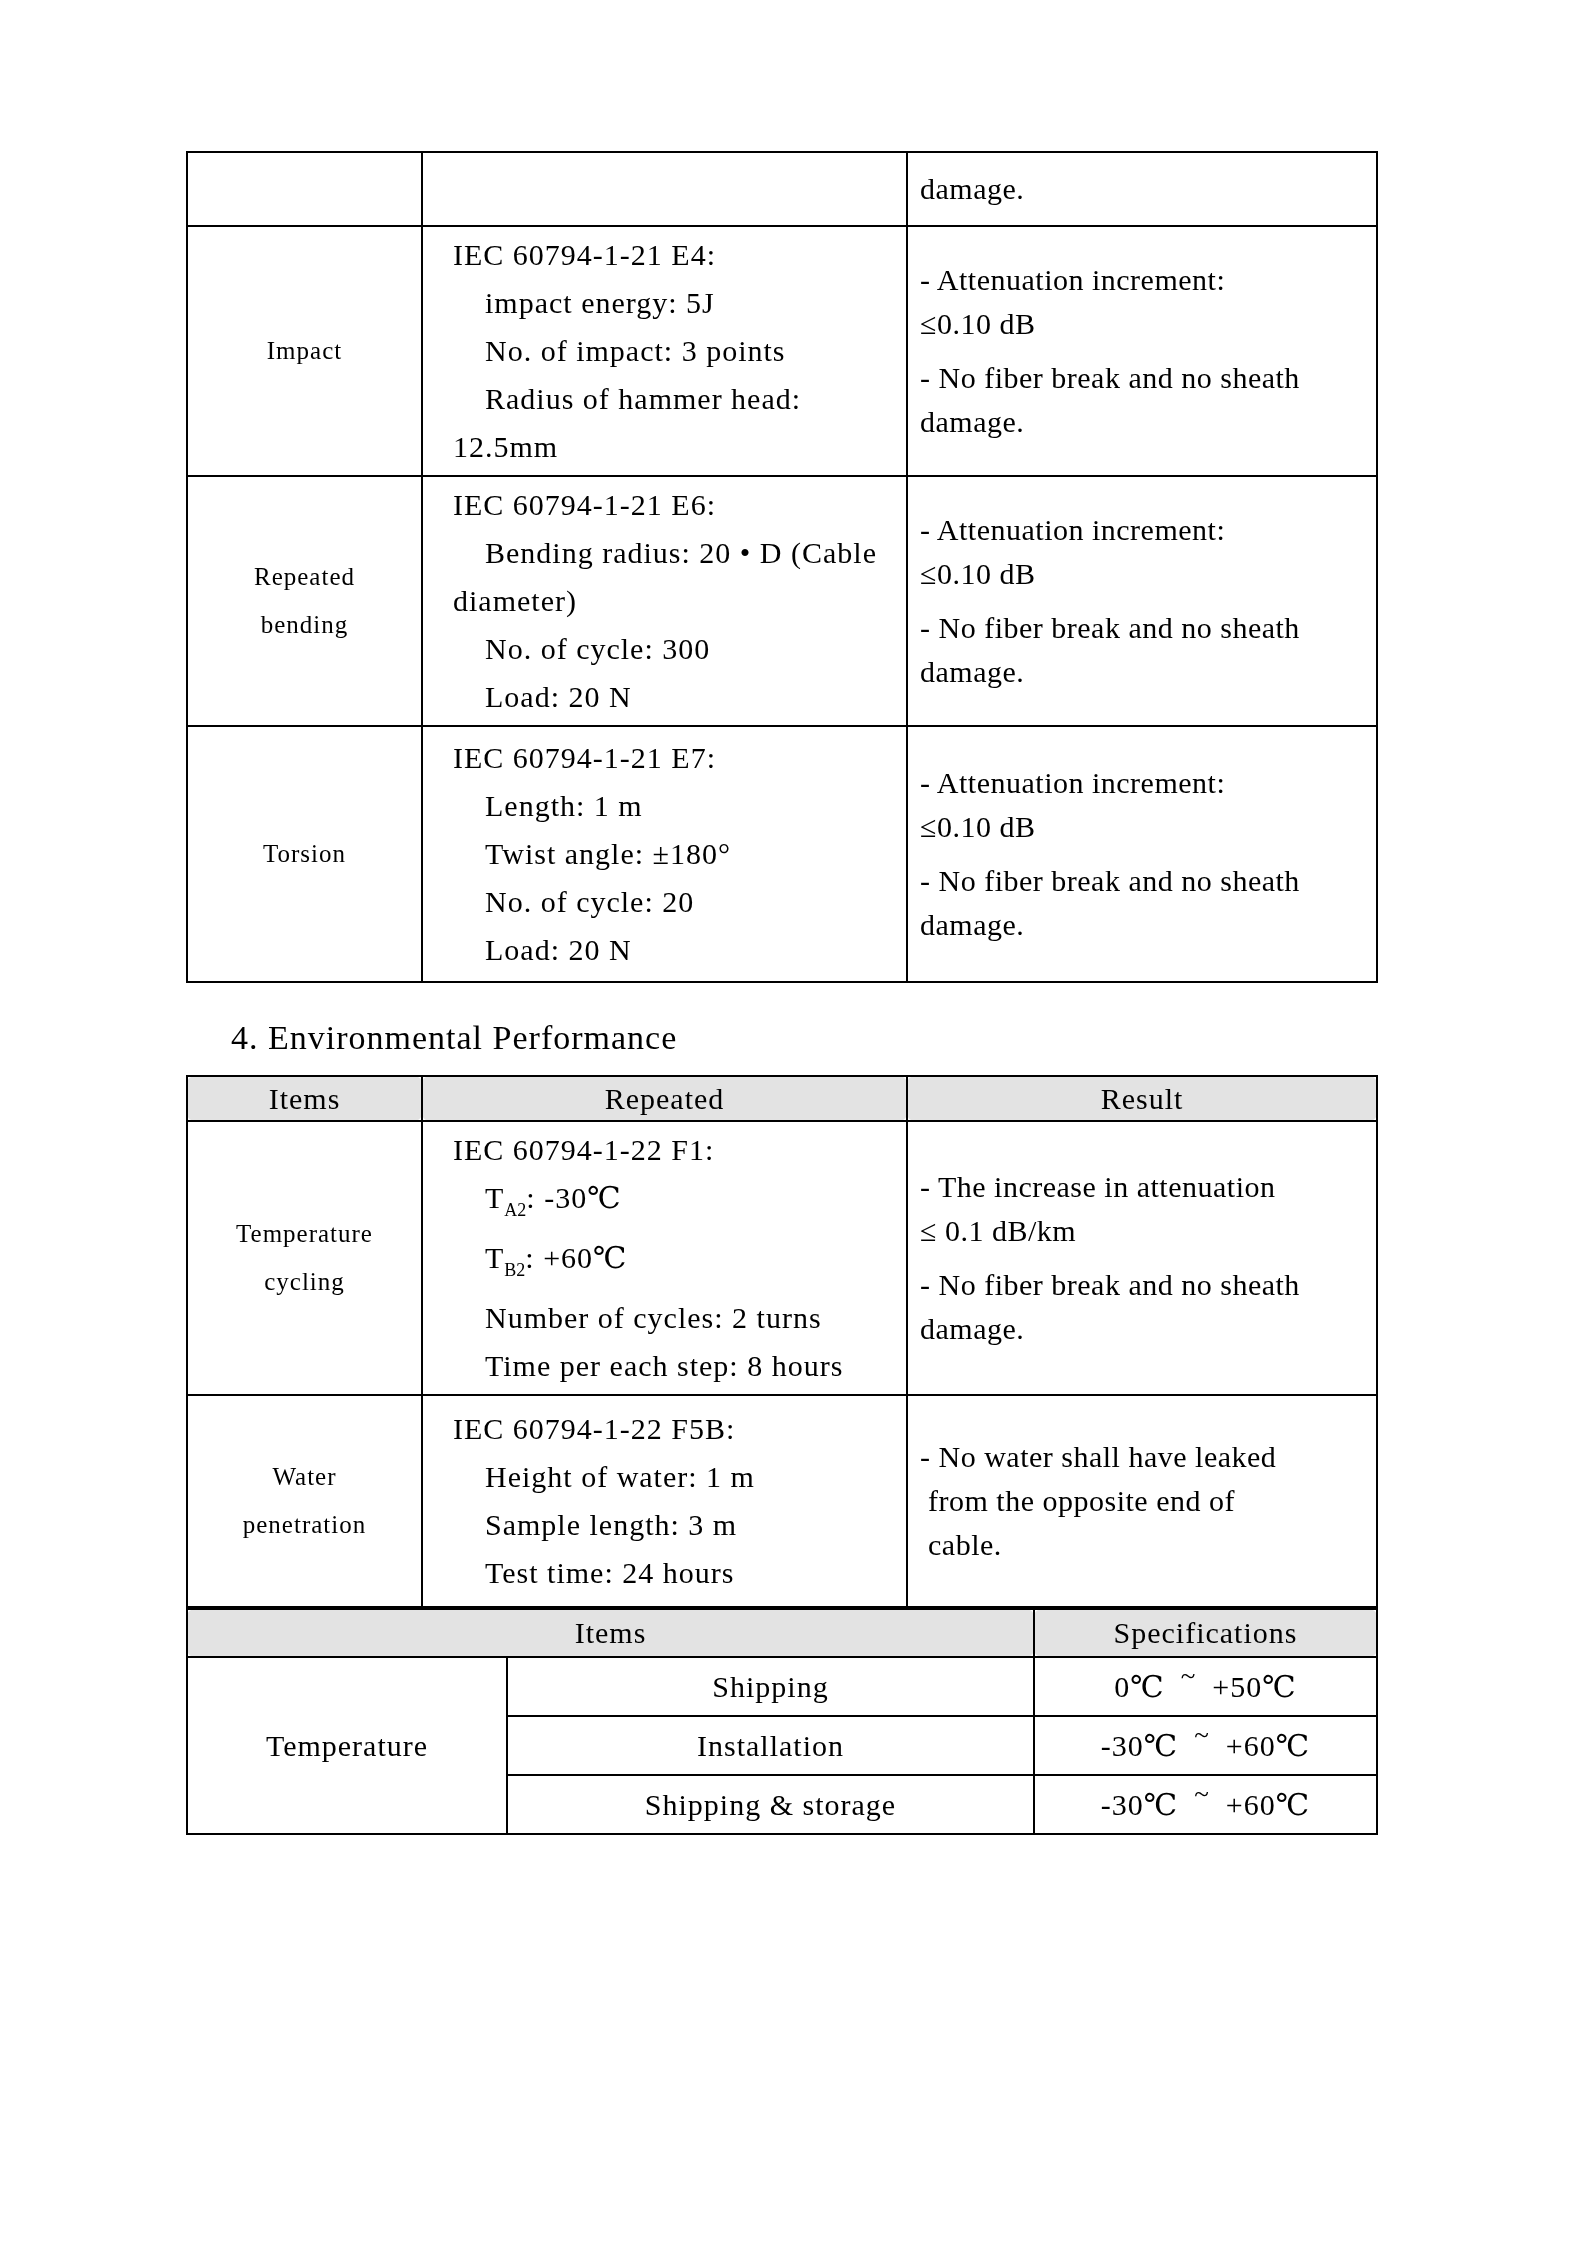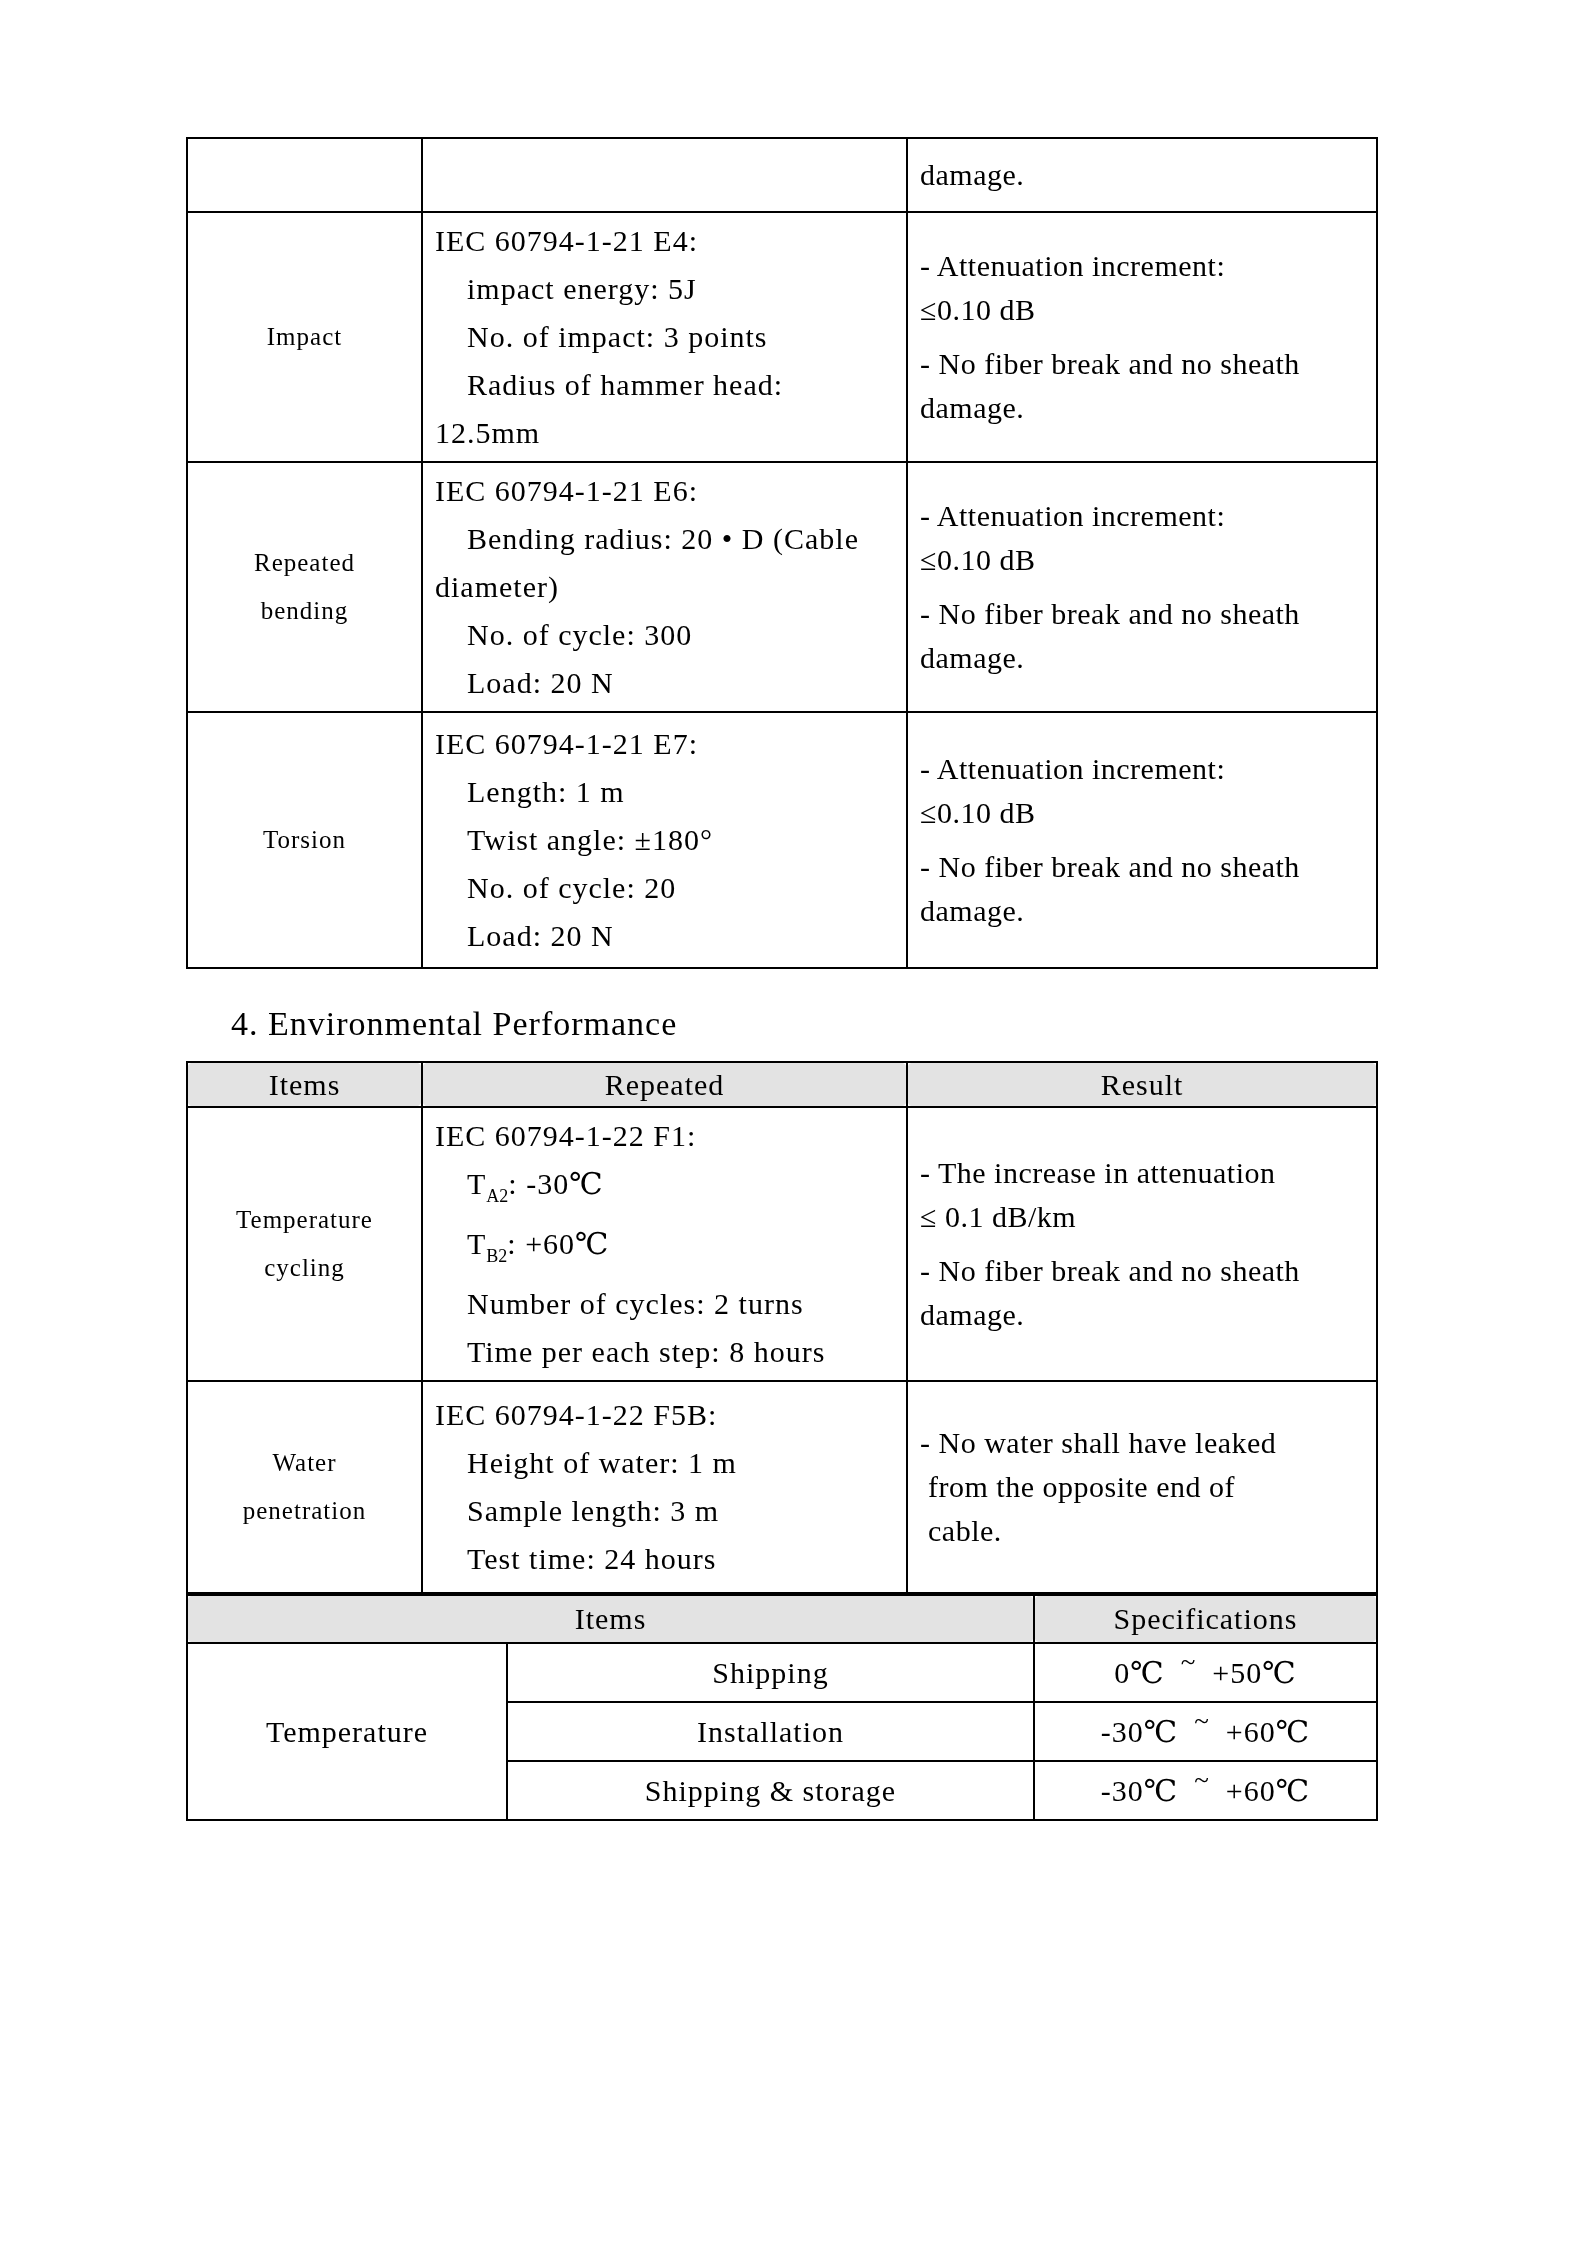--- a/index.html
+++ b/index.html
@@ -1,32 +1,32 @@
 <!DOCTYPE html>
 <html><head>
 <meta charset="utf-8">
 <style>
   html,body{margin:0;padding:0;}
   body{
     width:1587px;height:2245px;background:#ffffff;color:#000;
     font-family:"Liberation Serif","DejaVu Serif",serif;
     position:relative;overflow:hidden;
   }
-  .content{position:absolute;left:186px;top:137px;width:1190px;}
+  .content{position:absolute;left:186px;top:151px;width:1190px;}
   table{border-collapse:collapse;table-layout:fixed;width:1190px;}
   td{border:2px solid #000;vertical-align:middle;overflow:hidden;}
   
   .c-item{width:235px;}
   .c-cond{width:485px;}
   .c-res{width:470px;}
   .item-cell{
     text-align:center;font-size:25px;line-height:48px;
     white-space:pre-line;letter-spacing:1px;
   }
-  .cond-cell{padding:4px 8px 4px 12px;}
+  .cond-cell{padding:4px 8px 4px 30px;}
   .cl{font-size:30px;line-height:48px;white-space:nowrap;letter-spacing:1px;}
   .cl.ind{padding-left:32px;}
   .res-cell{padding:4px 8px 4px 12px;}
   .para{
     font-size:30px;line-height:44px;white-space:pre-wrap;
     letter-spacing:0.5px;margin:10px 0;
   }
   .hdr-row td{
     background:#e3e3e3;text-align:center;font-size:30px;
     letter-spacing:1px;

